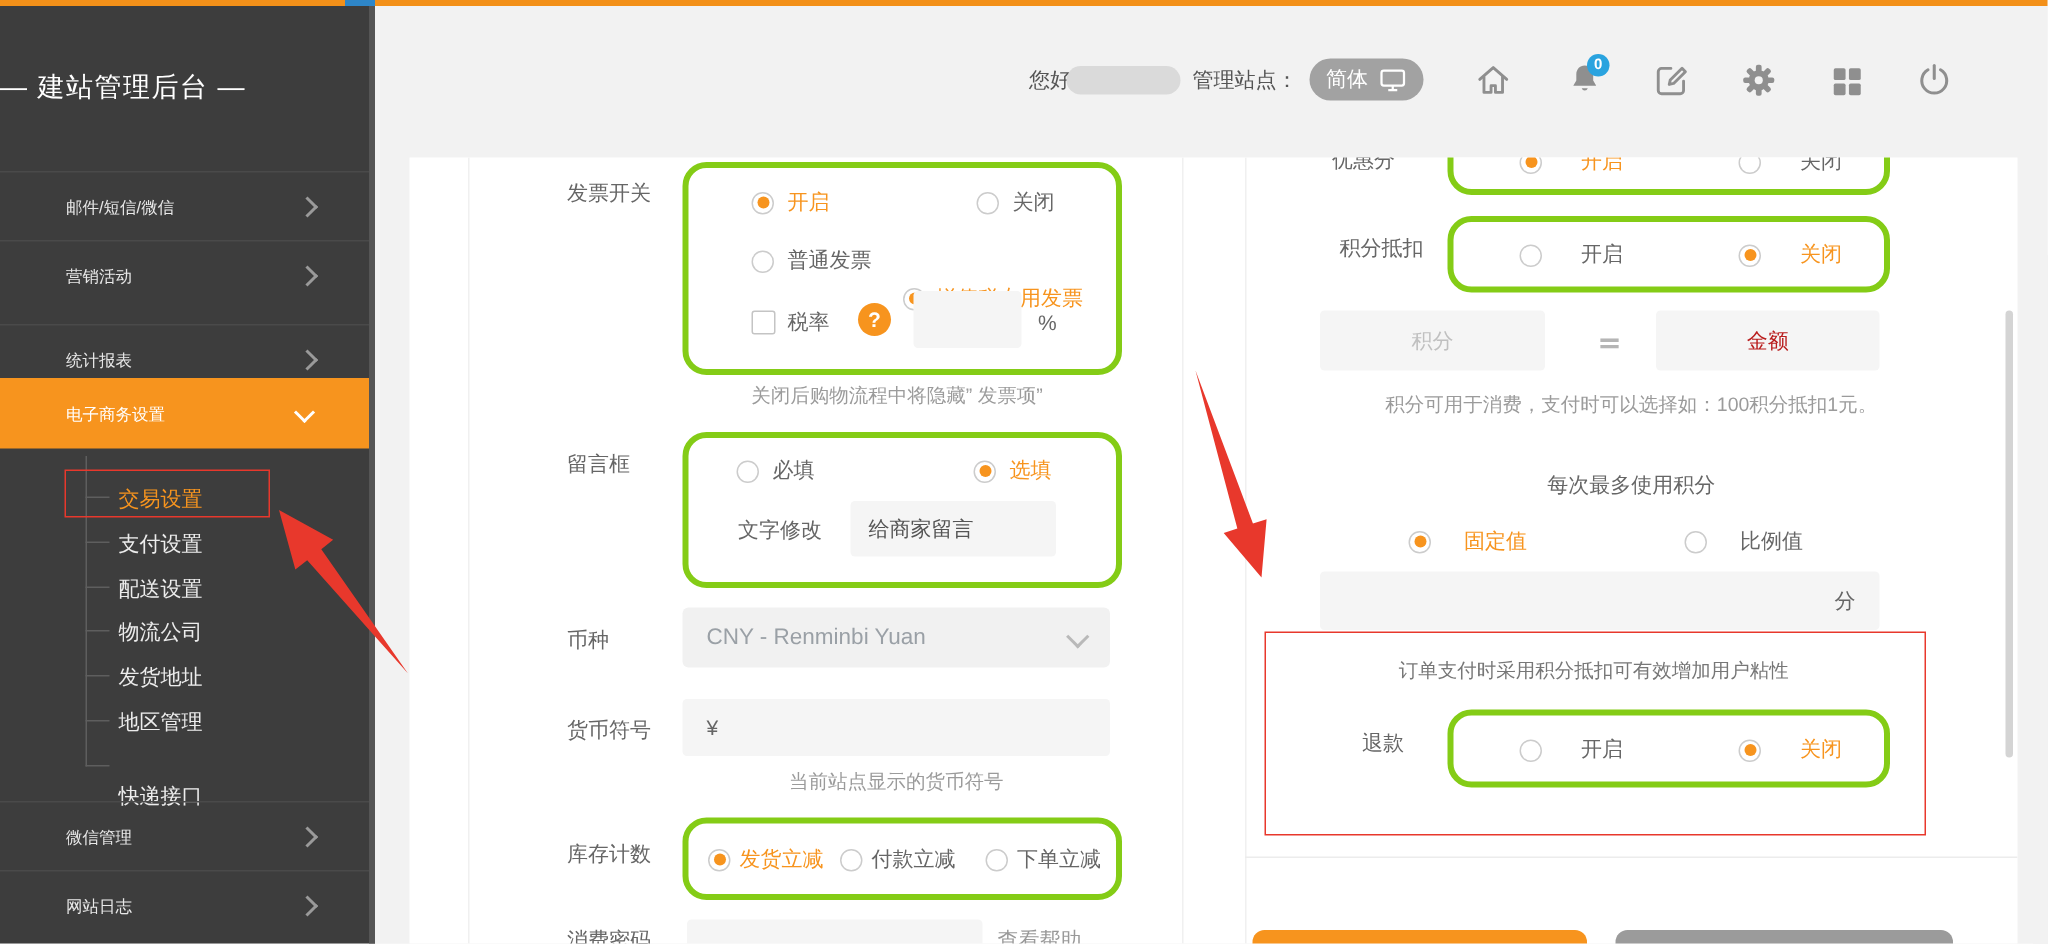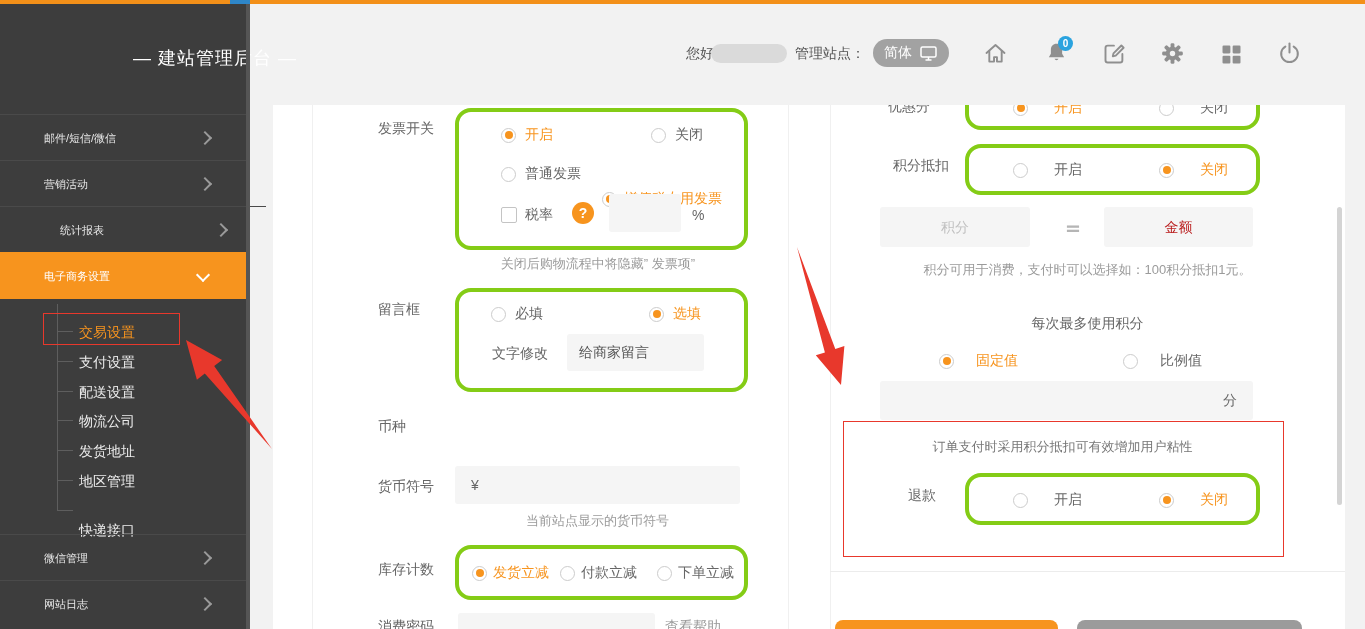--- a/index.html
+++ b/index.html
@@ -4,21 +4,21 @@
 <style>
   html,body{margin:0;padding:0;width:1365px;height:629px;overflow:hidden;
     background:#f2f2f2;font-family:"Liberation Sans","DejaVu Sans",sans-serif;}
   .abs{position:absolute;}
   
   #topstrip{left:0;top:0;width:1365px;height:4px;background:#f39019;}
   #topstrip-blue{left:230px;top:0;width:20px;height:4px;background:#2e86c8;}
   
   #sidebar{left:0;top:4px;width:250px;height:625px;background:#3d3d3d;}
   #sidebar-scrollstrip{left:246px;top:4px;width:4px;height:625px;background:#555;}
-  .side-title{left:0;top:42px;width:250px;text-align:right;color:#fff;font-size:18px;letter-spacing:1px;padding-left:47px;}
+  .side-title{left:0;top:42px;width:250px;text-align:left;color:#fff;font-size:18px;letter-spacing:1px;}
   .side-item{left:0;width:250px;height:46px;border-top:1px solid #4a4a4a;color:#e8e8e8;font-size:11px;
     display:flex;align-items:center;cursor:pointer;}
   .side-item span.lbl{margin-left:44px;}
   .chev{position:absolute;right:40px;width:8px;height:8px;border-top:2px solid #9a9a9a;border-right:2px solid #9a9a9a;transform:rotate(45deg);}
   .side-item.active{background:#f7941e;color:#fff;border-top-color:#f7941e;}
   .side-item.active .chev{border-color:#fff;transform:rotate(135deg);right:42px;top:17px;}
   .sub-item{left:79px;height:20px;color:#ececec;font-size:14px;line-height:20px;cursor:pointer;}
   .sub-item.active{color:#f7941e;}
   .treeline{background:#5e5e5e;}
   
@@ -61,21 +61,21 @@
   <div class="abs side-title">— 建站管理后台 —</div>
 
   <div class="abs side-item" style="top:110px;">
     <span class="lbl">邮件/短信/微信</span>
     <span class="chev"></span>
   </div>
   <div class="abs side-item" style="top:156px;">
     <span class="lbl">营销活动</span>
     <span class="chev"></span>
   </div>
-  <div class="abs side-item" style="top:202px;padding-left:16px;">
+  <div class="abs side-item" style="top:212px;">
     <span class="lbl">统计报表</span>
     <span class="chev"></span>
   </div>
   <div class="abs side-item active" style="top:248px;">
     <span class="lbl">电子商务设置</span>
     <span class="chev"></span>
   </div>
 
   <div class="abs treeline" style="left:57px;top:300px;width:1px;height:207px;"></div>
   <div class="abs treeline" style="left:57px;top:327px;width:16px;height:1px;"></div>
@@ -205,20 +205,24 @@
     </span>
     <span class="opt" style="left:190px;top:13px;">
       <span class="radio sel"></span>
       <span class="olabel on">选填</span>
     </span>
     <span class="olabel" style="position:absolute;left:33px;top:53px;">文字修改</span>
     <span class="ginput" style="left:108px;top:42px;width:137px;height:37px;line-height:37px;padding-left:12px;box-sizing:border-box;font-size:14px;color:#555;">给商家留言</span>
   </div>
 
   <div class="flabel" style="left:105px;top:313px;">币种</div>
+  <div class="select" style="left:182px;top:300px;width:285px;height:40px;line-height:40px;padding-left:16px;box-sizing:border-box;">
+    <span>CNY - Renminbi Yuan</span>
+    <span class="sel-chev"></span>
+  </div>
 
   <div class="flabel" style="left:105px;top:373px;">货币符号</div>
   <div class="ginput" style="left:182px;top:361px;width:285px;height:38px;line-height:38px;padding-left:16px;box-sizing:border-box;font-size:14px;color:#666;">¥</div>
   <div class="hint" style="left:182px;top:407px;width:285px;">当前站点显示的货币符号</div>
 
   <div class="flabel" style="left:105px;top:456px;">库存计数</div>
   <div class="fieldbox" style="left:182px;top:440px;width:285px;height:47px;">
     <span class="opt" style="left:13px;top:15px;gap:6px;">
       <span class="radio sel"></span>
       <span class="olabel on">发货立减</span>

